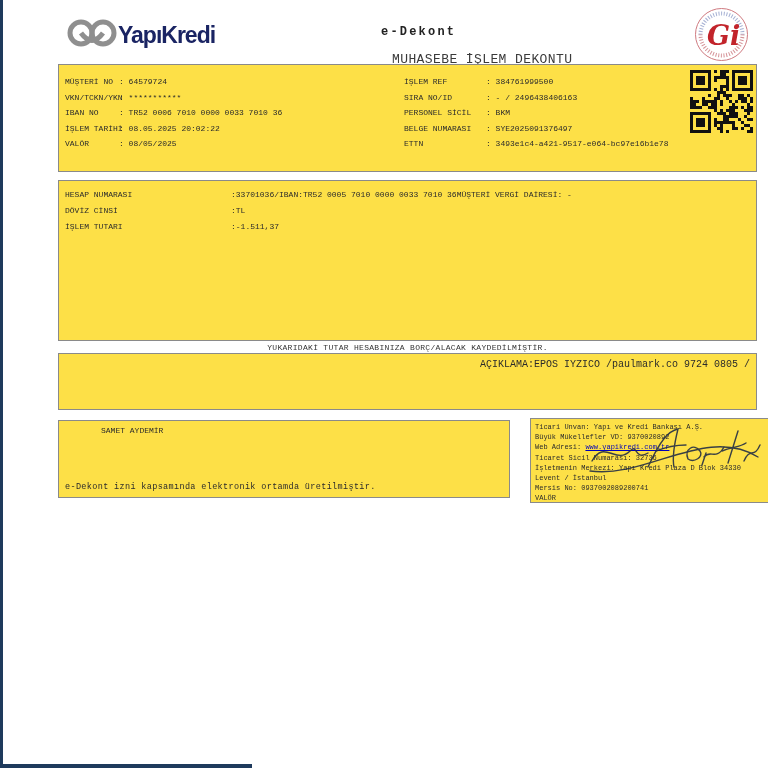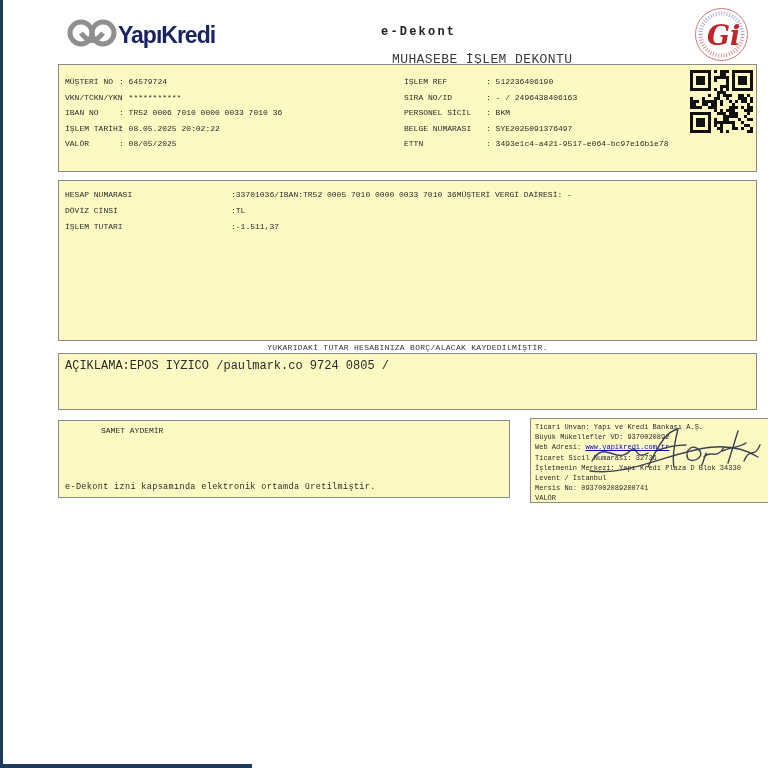--- a/index.html
+++ b/index.html
@@ -6,21 +6,21 @@
   .doc{position:relative;width:768px;height:768px;background:#ffffff;overflow:hidden;
        font-family:"Liberation Mono","DejaVu Sans Mono",monospace;color:#2b2b2b;}
   .edge-left{position:absolute;left:0;top:0;width:3px;height:768px;background:#1e3a5c;}
   .edge-bottom{position:absolute;left:0;top:764px;width:252px;height:4px;background:#1e3a5c;}
 
   .logo-svg{position:absolute;left:66px;top:15px;}
   .title{position:absolute;left:381px;top:25px;font-size:12px;font-weight:bold;letter-spacing:2.2px;color:#222;}
   .subtitle{position:absolute;left:344px;top:52px;font-size:13px;letter-spacing:.4px;color:#3a3a3a;padding-left:48px;}
   .seal-svg{position:absolute;left:694px;top:7px;}
 
-  .box{position:absolute;border:1px solid #8a8a8a;background:#fef9c3;box-sizing:border-box;}
+  .box{position:absolute;border:1px solid #8a8a8a;background:#fde047;box-sizing:border-box;}
   #box-transaction{left:58px;top:64px;width:699px;height:108px;}
   #box-account{left:58px;top:180px;width:699px;height:161px;}
   #box-description{left:58px;top:353px;width:699px;height:57px;}
   #box-signer{left:58px;top:420px;width:452px;height:78px;padding-left:36px;}
   #box-bank{left:530px;top:418px;width:250px;height:85px;}
 
   .col-left{position:absolute;left:6px;top:9px;}
   .col-right{position:absolute;left:345px;top:9px;}
   .row{white-space:pre;font-size:8px;line-height:15.5px;}
   .row .lbl{display:inline-block;}
@@ -28,21 +28,21 @@
   .col-right .lbl{width:82px;}
   #box-account .acc-rows{position:absolute;left:6px;top:6px;}
   #box-account .row{line-height:16px;}
   #box-account .lbl{width:166px;}
 
   #qr-wrap{position:absolute;right:3px;top:5px;width:63px;height:63px;}
 
   .banner{position:absolute;left:58px;top:343px;width:699px;text-align:center;
           font-size:8px;letter-spacing:.3px;color:#333;}
 
-  .desc-text{padding:5px 6px;font-size:12px;white-space:pre;}
+  .desc-text{padding:5px 6px;font-size:10px;white-space:pre;text-align:right;}
 
   .signer-name{padding:5px 6px;font-size:8px;}
   .signer-note{position:absolute;left:6px;bottom:5px;font-size:8.5px;letter-spacing:.35px;white-space:nowrap;}
 
   #box-bank .bank-lines{padding:3px 0 0 4px;font-size:7px;}
   .bank-line{line-height:10.2px;white-space:nowrap;}
   .bank-link{color:#0000bb;text-decoration:underline;cursor:pointer;}
   .sig-svg{position:absolute;left:586px;top:421px;pointer-events:none;z-index:5;}
 </style>
 </head>
@@ -73,21 +73,21 @@
 
   <div class="box" id="box-transaction">
     <div class="col-left">
       <div class="row"><span class="lbl">MÜŞTERİ NO</span><span>: 64579724</span></div>
       <div class="row"><span class="lbl">VKN/TCKN/YKN</span><span>: ***********</span></div>
       <div class="row"><span class="lbl">IBAN NO</span><span>: TR52 0006 7010 0000 0033 7010 36</span></div>
       <div class="row"><span class="lbl">İŞLEM TARİHİ</span><span>: 08.05.2025 20:02:22</span></div>
       <div class="row"><span class="lbl">VALÖR</span><span>: 08/05/2025</span></div>
     </div>
     <div class="col-right">
-      <div class="row"><span class="lbl">İŞLEM REF</span><span>: 512236406190</span></div>
+      <div class="row"><span class="lbl">İŞLEM REF</span><span>: 384761999500</span></div>
       <div class="row"><span class="lbl">SIRA NO/ID</span><span>: - / 2496438406163</span></div>
       <div class="row"><span class="lbl">PERSONEL SİCİL</span><span>: BKM</span></div>
       <div class="row"><span class="lbl">BELGE NUMARASI</span><span>: SYE2025091376497</span></div>
       <div class="row"><span class="lbl">ETTN</span><span>: 3493e1c4-a421-9517-e064-bc97e16b1e78</span></div>
     </div>
     <div id="qr-wrap">
       <svg id="qr" width="63" height="63" fill="#111">
           <rect x="0" y="0" width="3" height="3"></rect>
           <rect x="3" y="0" width="3" height="3"></rect>
           <rect x="6" y="0" width="3" height="3"></rect>

